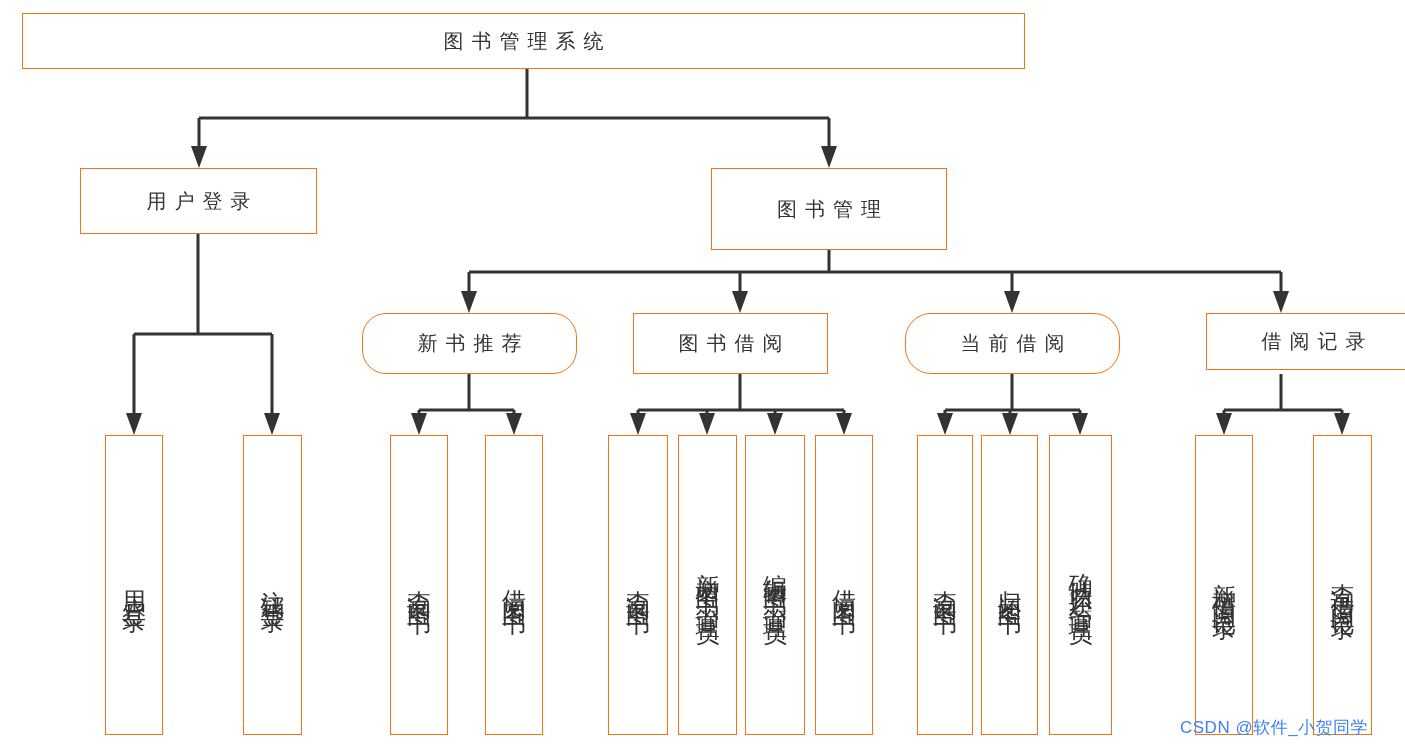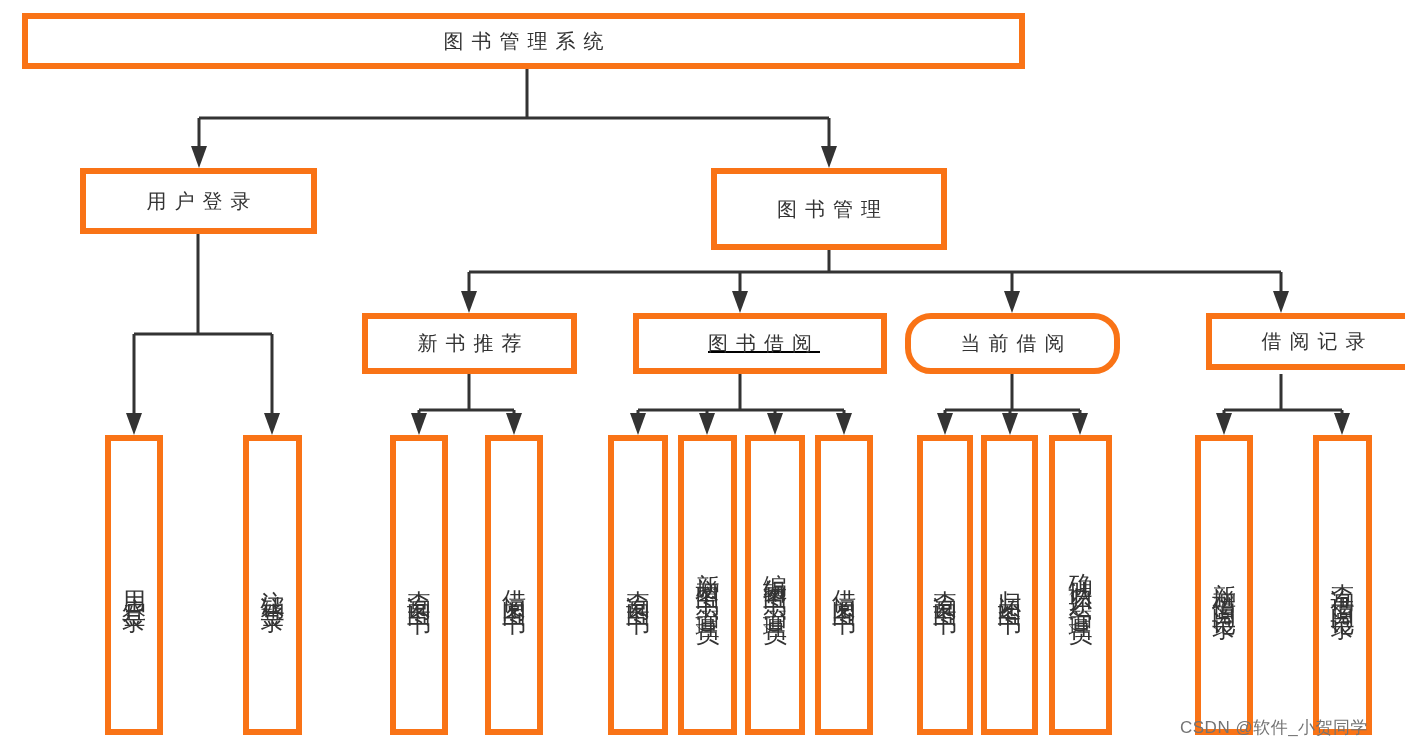--- a/index.html
+++ b/index.html
@@ -17,21 +17,21 @@
   }
   .connectors {
     position: absolute;
     left: 0;
     top: 0;
     z-index: 1;
   }
   .box {
     position: absolute;
     box-sizing: border-box;
-    border: 6px solid #f97316;
+    border: 1px solid #f97316;
     background: #ffffff;
     display: flex;
     align-items: center;
     justify-content: center;
     z-index: 2;
   }
   .h-label {
     font-size: 20px;
     letter-spacing: 8px;
     text-indent: 8px;
@@ -45,21 +45,21 @@
     letter-spacing: 7px;
     color: #333333;
     white-space: nowrap;
   }
   .watermark {
     position: absolute;
     left: 1180px;
     top: 716px;
     font-size: 17px;
     letter-spacing: 0.5px;
-    color: #737373;
+    color: #3b82f6;
     z-index: 10;
     white-space: nowrap;
   }
 </style>
 </head>
 <body>
 
 <div class="canvas">
 
   <svg class="connectors" width="1405" height="747" viewBox="0 0 1405 747">
@@ -130,24 +130,24 @@
     <span class="h-label">图书管理系统</span>
   </div>
 
   <div class="box" style="left:80px; top:168px; width:237px; height:66px;">
     <span class="h-label">用户登录</span>
   </div>
   <div class="box" style="left:711px; top:168px; width:236px; height:82px;">
     <span class="h-label">图书管理</span>
   </div>
 
-  <div class="box" style="left:362px; top:313px; width:215px; height:61px;">
+  <div class="box" style="left:362px; top:313px; width:215px; height:61px;border-radius:24px;">
     <span class="h-label">新书推荐</span>
   </div>
-  <div class="box" style="left:633px; top:313px; width:254px; height:61px;text-decoration:underline;">
+  <div class="box" style="left:633px; top:313px; width:195px; height:61px;">
     <span class="h-label">图书借阅</span>
   </div>
   <div class="box" style="left:905px; top:313px; width:215px; height:61px;border-radius:26px;">
     <span class="h-label">当前借阅</span>
   </div>
   <div class="box" style="left:1174px; top:313px; width:215px; height:57px;margin-left:32px;">
     <span class="h-label">借阅记录</span>
   </div>
 
   <div class="box" style="left:105px; top:435px; width:58px; height:300px;">

